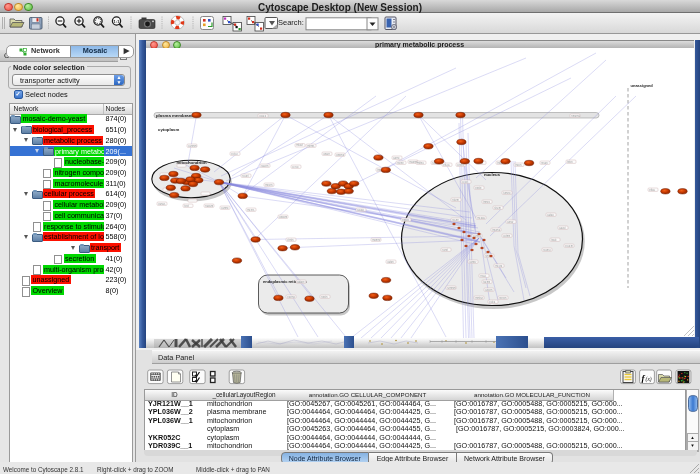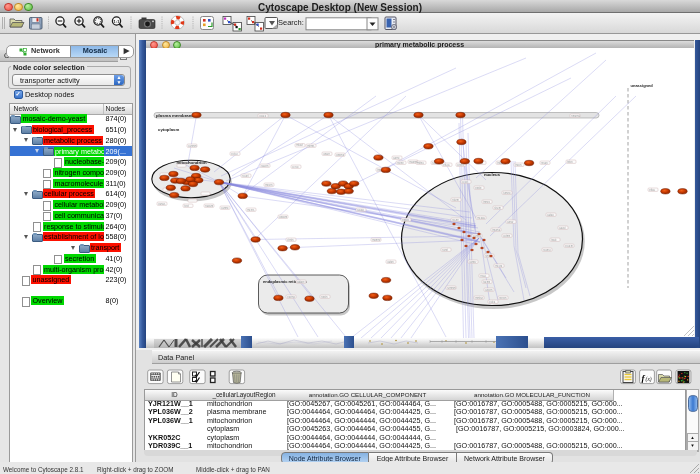--- a/index.html
+++ b/index.html
@@ -138,21 +138,21 @@
     <div class="abs seg" style="left:111px;width:15px;border-left:1px solid #8a8a8a;">▶</div>
   </div>
   <div id="cpgroup" class="abs">
       <span class="abs lbl">Node color selection</span>
     </div>
   <div id="dropdown" class="abs">
       <span class="abs t">transporter activity</span>
       <div id="ddbtn" class="abs">▲<br>▼</div>
     </div>
   <div id="cbx" class="abs">✓</div>
-    <div id="cbxl" class="abs">Desktop nodes</div>
+    <div id="cbxl" class="abs">Select nodes</div>
   <div id="tree" class="abs">
     <div id="treehdr" class="abs">
         <span class="abs" style="left:4px;top:1px">Network</span>
         <span class="abs" style="left:96px;top:1px">Nodes</span>
         <div class="abs" style="left:93px;top:0;width:1px;height:10px;background:#c0c0c0"></div>
       </div>
     <div id="treerows">
 <div class="abs trow" style="top:10.00px;padding-left:8px;">
 <span class="fold" style="left:0.5px;"></span>
 <span class="lab gr" style="left:11.5px;max-width:80.0px;">mosaic-demo-yeast</span>
@@ -232,21 +232,21 @@
 <div class="abs trow" style="top:160.36px;">
 <span class="file" style="left:23px;"></span>
 <span class="lab gr" style="left:33px;max-width:58.5px;">multi-organism proce</span>
 <span class="cnt">42(0)</span>
 </div>
 <div class="abs trow" style="top:171.10px;">
 <span class="file" style="left:12px;"></span>
 <span class="lab rd" style="left:21.5px;max-width:70.0px;">unassigned</span>
 <span class="cnt">223(0)</span>
 </div>
-<div class="abs trow" style="top:192px;padding-left:16px;">
+<div class="abs trow" style="top:182px;padding-left:16px;">
 <span class="file" style="left:12px;"></span>
 <span class="lab gr" style="left:21.5px;max-width:70.0px;">Overview</span>
 <span class="cnt">8(0)</span>
 </div>
 </div>
   </div>
 </div>
 <div id="net" class="abs">
     <div class="abs" style="left:9.5px;top:6px;width:548px;height:8.5px;background:linear-gradient(#dcdcdc,#a8a8a8);border-top:0.5px solid #888;border-bottom:1px solid #666;"></div>
     <div class="abs" style="left:14.2px;top:7.2px;width:6px;height:6px;border-radius:50%;background:radial-gradient(circle at 35% 30%,#ff9a90,#ee4a3c);border:0.5px solid #c03a30;"></div>

